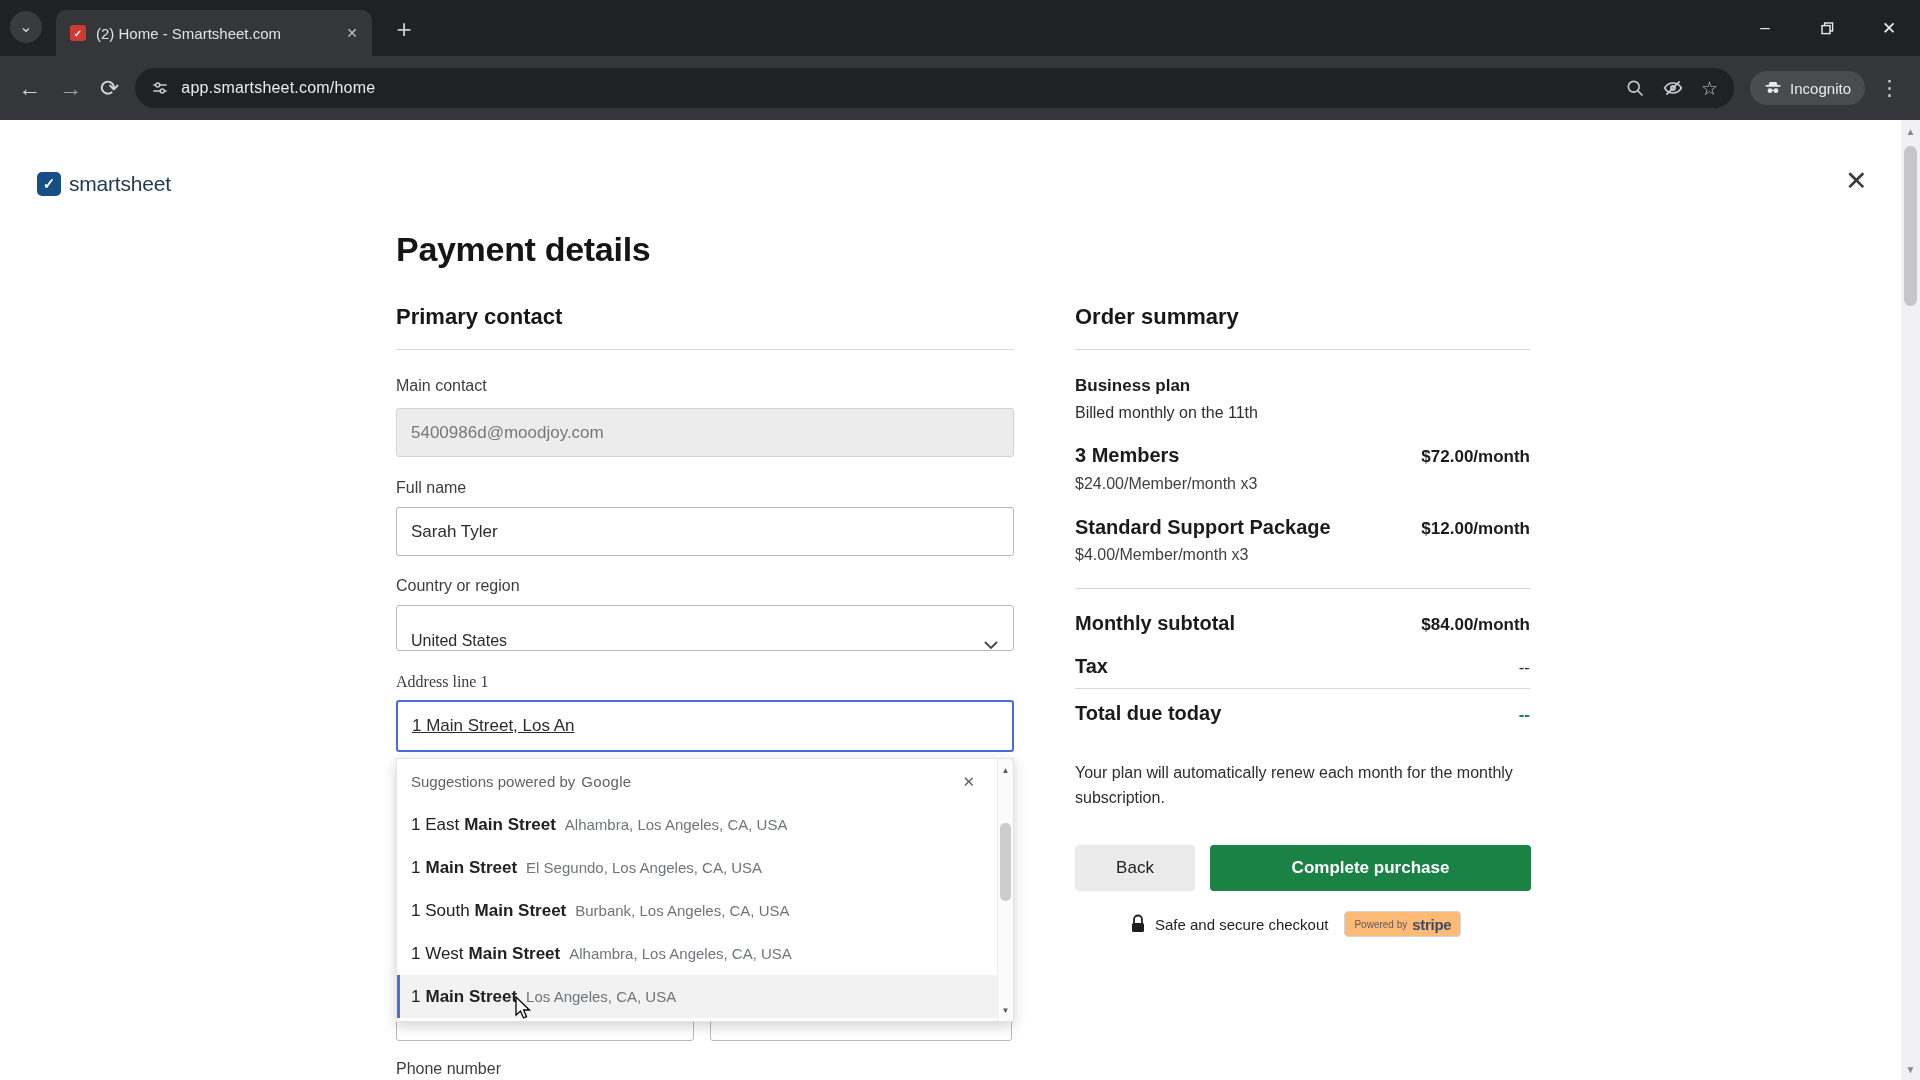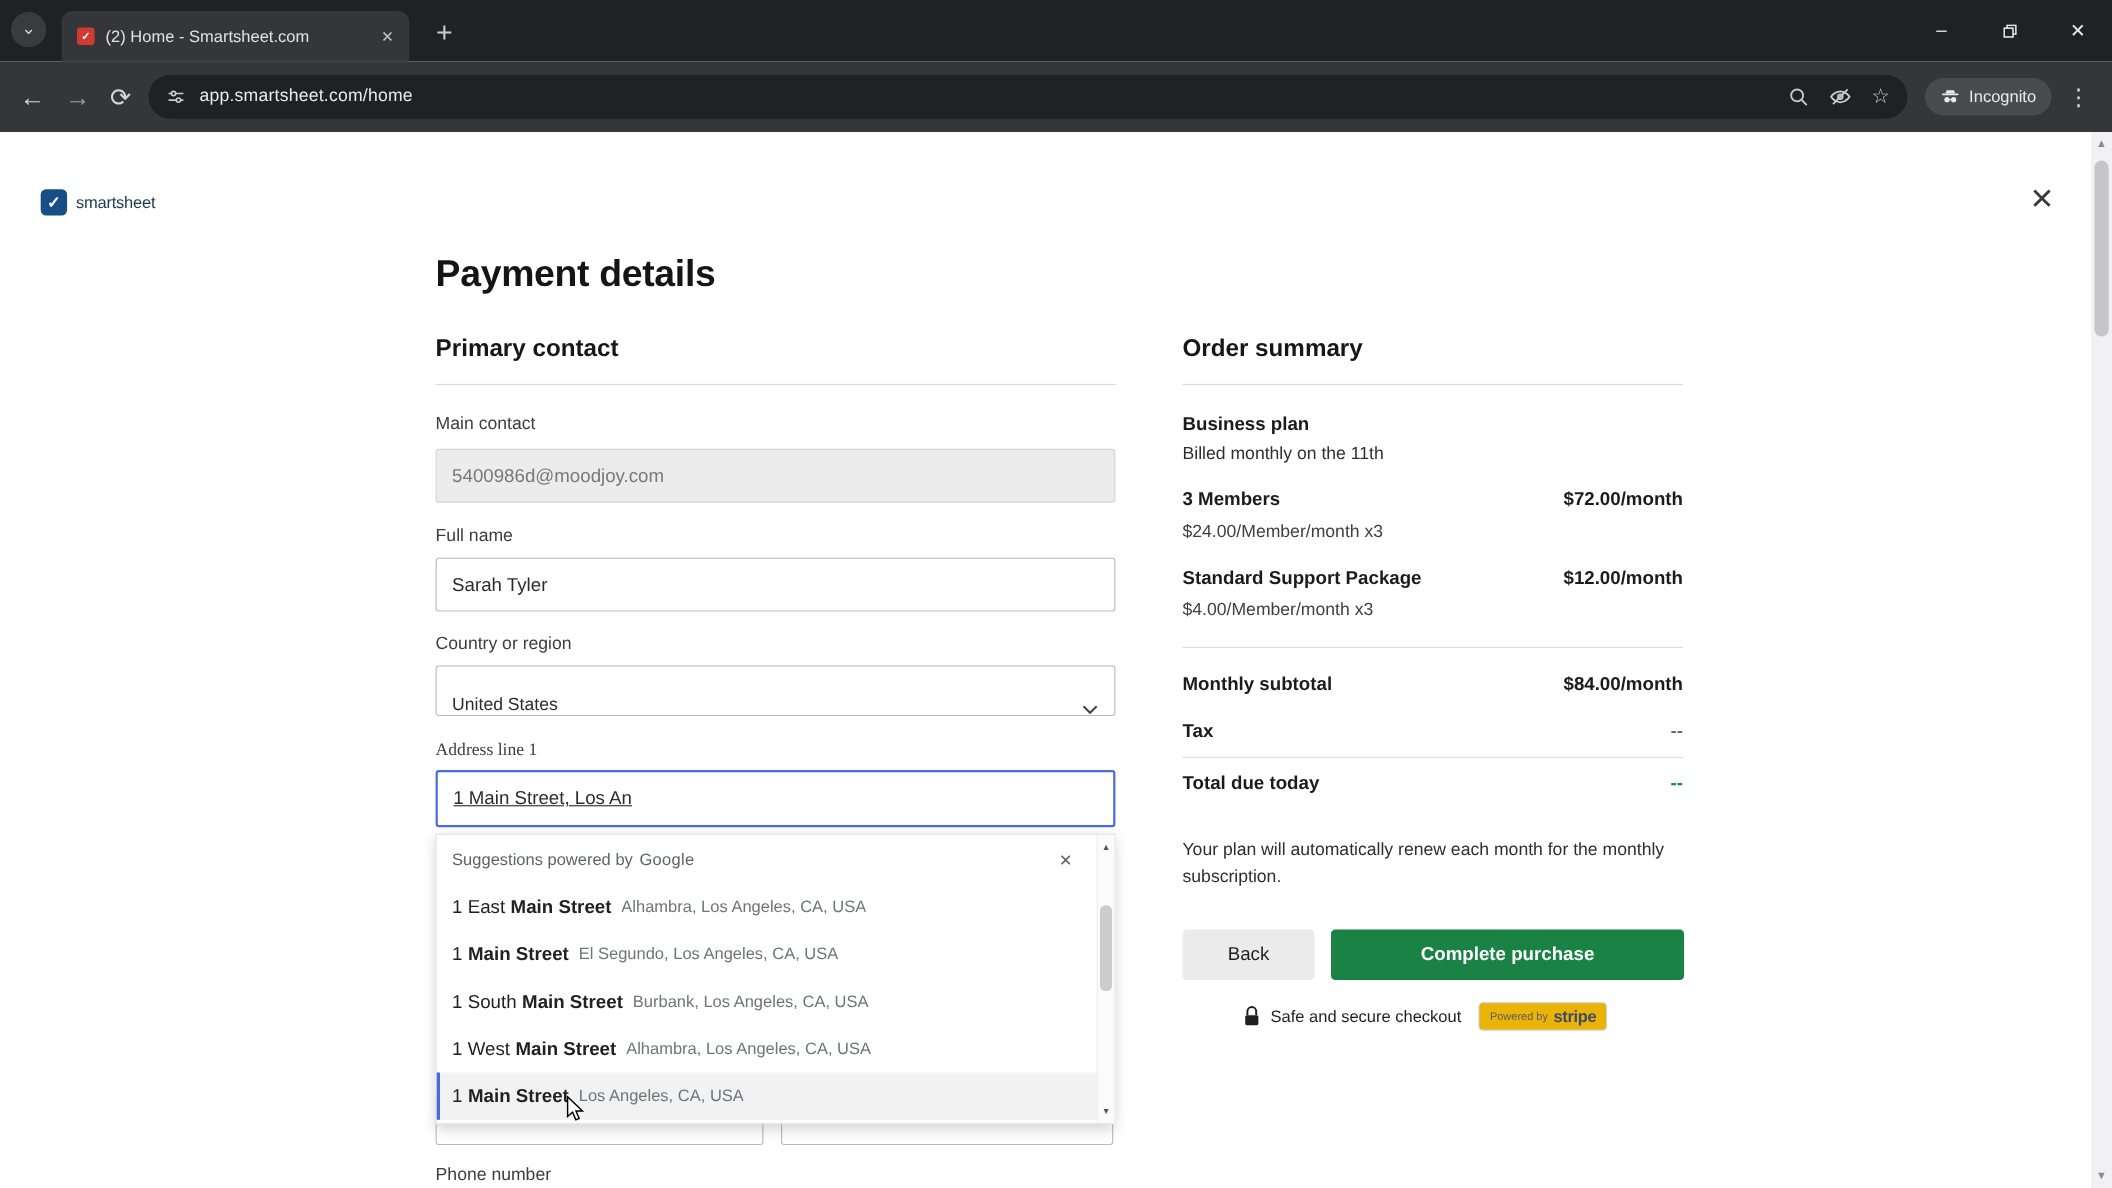--- a/index.html
+++ b/index.html
@@ -41,21 +41,21 @@
   
   .v-scroll { position:absolute; right:0; top:120px; bottom:0; width:19px; background:#f1f1f3; }
   .v-arrow { position:absolute; left:0; width:19px; height:22px; color:#8a8a8a; font-size:10px;
              display:flex; align-items:center; justify-content:center; }
   .v-thumb { position:absolute; left:3px; top:26px; width:13px; height:160px; background:#c6c6c9; border-radius:7px; }
 
   
   .ss-logo { position:absolute; left:37px; top:172px; display:flex; align-items:center; }
   .ss-mark { width:24px; height:24px; border-radius:5px; background:#174e86; color:#fff;
              font-size:15px; font-weight:bold; display:flex; align-items:center; justify-content:center; }
-  .ss-word { font-size:15px; color:#233b52; margin-left:8px; font-weight:500; letter-spacing:-.2px; }
+  .ss-word { font-size:21px; color:#233b52; margin-left:8px; font-weight:500; letter-spacing:-.2px; }
   .page-close { position:absolute; left:1845px; top:168px; font-size:27px; color:#3a3a3a; line-height:1; }
 
   .h1 { position:absolute; left:396px; top:230px; font-size:34px; font-weight:bold; color:#151515; letter-spacing:-.3px; }
   .h2 { position:absolute; font-size:22px; font-weight:bold; color:#171717; }
   .rule { position:absolute; height:1px; background:#d9d9d9; }
 
   .f-label { position:absolute; left:396px; font-size:16px; color:#3d3d3d; }
   .f-input { position:absolute; left:396px; width:618px; height:49px; border:1px solid #b9b9b9;
              border-radius:3px; background:#fff; font-size:17px; color:#2b2b2b; padding:0 14px;
              font-family:"Liberation Sans", sans-serif; }
@@ -82,31 +82,31 @@
   .sugg-sb { position:absolute; right:0; top:0; bottom:0; width:16px; background:#fbfbfb; border-left:1px solid #ededed; }
   .sugg-sb .a { position:absolute; left:0; width:15px; height:18px; color:#555; font-size:8px;
                 display:flex; align-items:center; justify-content:center; }
   .sugg-sb .th { position:absolute; left:2px; width:11px; top:64px; height:78px; background:#cdcdcd; border-radius:5px; }
 
   .partial-input { position:absolute; top:992px; height:49px; border:1px solid #b9b9b9; border-radius:3px;
                    background:#fff; z-index:1; }
 
   
   .os-row { position:absolute; left:1075px; width:455px; display:flex; align-items:baseline; }
-  .os-row .nm { font-size:17px; font-weight:bold; color:#1b1b1b; }
+  .os-row .nm { font-size:20px; font-weight:bold; color:#1b1b1b; }
   .os-row .pr { margin-left:auto; font-size:17px; font-weight:bold; color:#1b1b1b; }
   .os-sub { position:absolute; left:1075px; font-size:16px; color:#3f3f3f; }
   .os-note { position:absolute; left:1075px; top:760px; width:462px; font-size:16px; color:#2e2e2e; line-height:25px; }
   .btn { position:absolute; top:845px; height:46px; border-radius:4px; display:flex; align-items:center;
          justify-content:center; font-size:17px; }
   .btn-back { left:1075px; width:120px; background:#ebebeb; color:#1f1f1f; }
   .btn-buy { left:1210px; width:321px; background:#1a8245; color:#fff; font-weight:bold; }
   .secure { position:absolute; left:1130px; top:911px; display:flex; align-items:center; }
   .secure .txt { font-size:15px; color:#1f1f1f; margin-left:9px; }
-  .stripe-badge { margin-left:16px; height:26px; background:#eab308; border:1px solid #d4d4dc; border-radius:4px;
+  .stripe-badge { margin-left:16px; height:26px; background:#fdba74; border:1px solid #d4d4dc; border-radius:4px;
                   display:flex; align-items:center; padding:0 9px; }
   .stripe-badge .pb { font-size:10px; color:#5a5a66; }
   .stripe-badge .st { font-size:15px; font-weight:bold; color:#3f4b66; margin-left:5px; letter-spacing:-.3px; }
 
   .cursor { position:absolute; left:512px; top:996px; z-index:100; pointer-events:none; }
 </style>
 </head>
 <body>
 
 <div class="screen">

